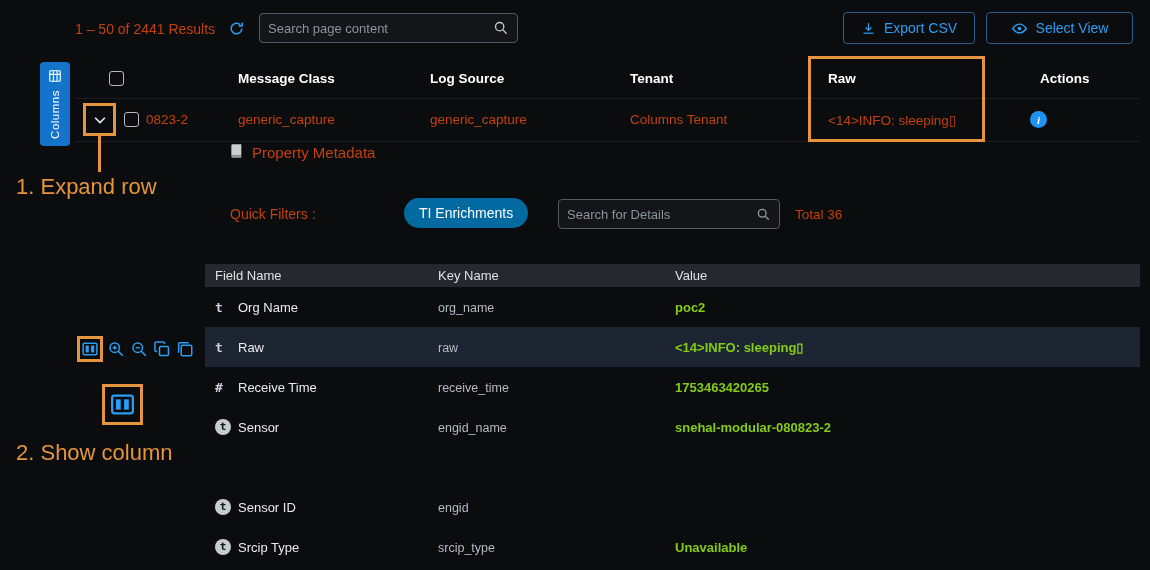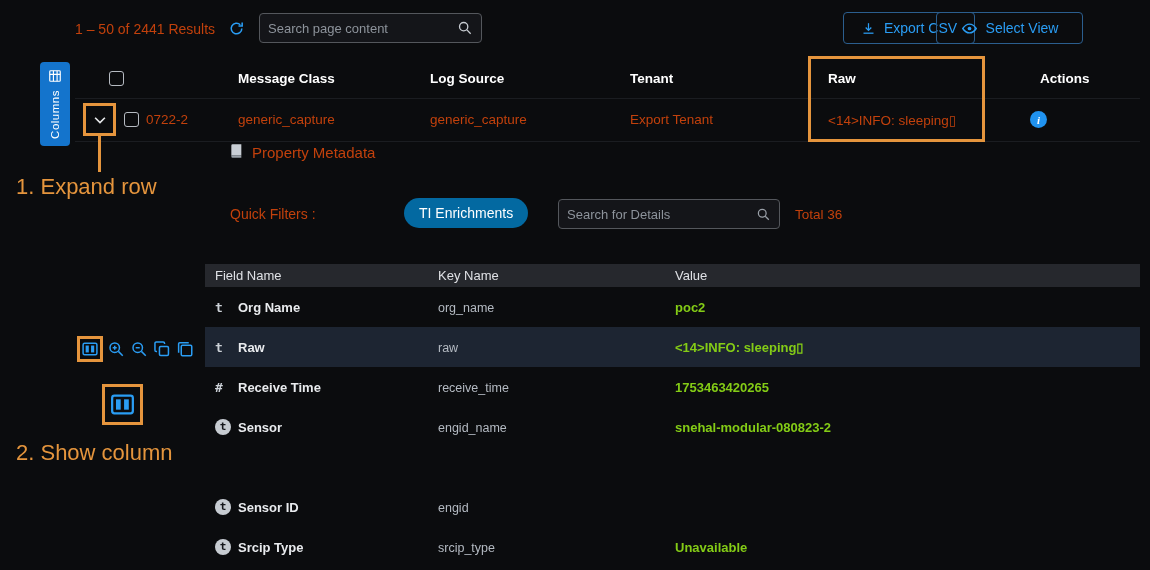--- a/index.html
+++ b/index.html
@@ -20,21 +20,21 @@
   .columns-tab{position:absolute;left:40px;top:62px;width:30px;height:84px;background:#1474cc;border-radius:4px;display:flex;flex-direction:column;align-items:center;padding-top:7px;gap:7px;cursor:pointer}
   .vtext{writing-mode:vertical-rl;transform:rotate(180deg);color:#fff;font-size:11.5px;letter-spacing:.5px}
   .info-icon{position:absolute;width:17px;height:17px;border-radius:50%;background:#2093f0;color:#fff;font-size:11px;font-weight:700;font-style:italic;font-family:"Liberation Serif",serif;display:flex;align-items:center;justify-content:center;cursor:pointer}
   .chev-btn{position:absolute;display:flex;align-items:center;justify-content:center;background:transparent;border:none;cursor:pointer}
   .hline{position:absolute;height:1px;background:#1b1d21}
   .dhead{position:absolute;left:205px;top:264px;width:935px;height:23px;background:#26282d}
   .dhead span{position:absolute;top:4px;font-size:13px;color:#dfe1e5;white-space:nowrap}
   .drow{position:absolute;left:205px;width:935px;height:40px}
   .drow.hl{background:#1d2532}
   .ficon{position:absolute;left:10px;top:50%;transform:translateY(-50%);line-height:0}
-  .fname{position:absolute;left:33px;top:13px;font-size:13px;font-weight:700;color:#e9ebee;white-space:nowrap}
+  .fname{position:absolute;left:33px;top:13px;font-size:13px;font-weight:400;color:#e9ebee;white-space:nowrap}
   .kname{position:absolute;left:233px;top:14px;font-size:12.5px;color:#b4bac2;white-space:nowrap}
   .fval{position:absolute;left:470px;top:13px;font-size:13px;font-weight:700;color:#84cc16;white-space:nowrap}
   .ticon{color:#ccd1d7;font-weight:700;font-size:13px;font-family:"DejaVu Sans Mono",monospace;line-height:1}
   .ticon-t::before{content:"t"}
   .ticon-num::before{content:"#"}
   .tcircle{display:inline-flex;width:16px;height:16px;border-radius:50%;background:#c7ccd2;color:#15171b;font-size:11px;font-weight:700;align-items:center;justify-content:center;font-family:"DejaVu Sans Mono",monospace}
   .tcircle::before{content:"t"}
   .hovicon{position:absolute;line-height:0;cursor:pointer;background:none;border:none;padding:0}
 </style>
 </head>
@@ -44,42 +44,42 @@
 
   <div class="txt" style="left:75px;top:21px;font-size:14px">1 – 50 of 2441 Results</div>
 
   <button class="iconbtn" style="left:228px;top:20px">
     <svg width="17" height="17" viewBox="0 0 24 24" fill="none" stroke="#2a9df4" stroke-width="2.2">
         <path d="M19.5 12a7.5 7.5 0 1 1-2.2-5.3"></path>
         <path d="M20 3.4v5.2h-5.2"></path>
       </svg>
   </button>
 
-  <div class="searchbox" style="left:259px;top:13px;width:223px">
+  <div class="searchbox" style="left:259px;top:13px;width:259px">
     <input placeholder="Search page content" style="">
     <span style="line-height:0">
       <svg width="16" height="16" viewBox="0 0 24 24">
           <circle cx="10" cy="10" r="6.2" fill="none" stroke="#c8ccd2" stroke-width="2"></circle>
           <path d="M14.8 14.8L20.5 20.5" stroke="#c8ccd2" stroke-width="2"></path>
         </svg>
     </span>
   </div>
 
   <button class="obtn" style="left:843px;top:12px;width:132px">
     <span style="line-height:0">
       <svg width="15" height="15" viewBox="0 0 24 24" fill="none" stroke="#2a9df4" stroke-width="2">
           <path d="M12 3.5v11"></path>
           <path d="M7.5 10.5L12 15l4.5-4.5"></path>
           <path d="M4 19.5h16"></path>
         </svg>
     </span>
     <span>Export CSV</span>
   </button>
 
-  <button class="obtn" style="left:936px;top:12px;width:147px">
+  <button class="obtn" style="left:986px;top:12px;width:147px">
     <span style="line-height:0">
       <svg width="17" height="17" viewBox="0 0 24 24" fill="none" stroke="#2a9df4" stroke-width="2">
           <path d="M2.5 12S6.5 5.8 12 5.8 21.5 12 21.5 12 17.5 18.2 12 18.2 2.5 12 2.5 12z"></path>
           <circle cx="12" cy="12" r="2.6" fill="#2a9df4" stroke="none"></circle>
         </svg>
     </span>
     <span>Select View</span>
   </button>
 
   <div class="columns-tab">
@@ -99,24 +99,24 @@
   <div class="txt hdr" style="left:828px;top:71px">Raw</div>
   <div class="txt hdr" style="left:1040px;top:71px">Actions</div>
   <div class="hline" style="left:75px;top:98px;width:1065px"></div>
 
   <button class="chev-btn" style="left:87px;top:107px;width:25px;height:25px">
     <svg width="18" height="18" viewBox="0 0 24 24">
         <path d="M5.5 9l6.5 6.5L18.5 9" fill="none" stroke="#e8eaec" stroke-width="2.2"></path>
       </svg>
   </button>
   <div class="checkbox" style="left:124px;top:112px" role="checkbox"></div>
-  <div class="txt" style="left:146px;top:112px">0722-2</div>
+  <div class="txt" style="left:146px;top:112px">0823-2</div>
   <div class="txt" style="left:238px;top:112px">generic_capture</div>
   <div class="txt" style="left:430px;top:112px">generic_capture</div>
-  <div class="txt" style="left:630px;top:112px">Export Tenant</div>
+  <div class="txt" style="left:630px;top:112px">Columns Tenant</div>
   <div class="txt" style="left:828px;top:112px">&lt;14&gt;INFO: sleeping▯</div>
   <div class="info-icon" style="left:1030px;top:111px">i</div>
   <div class="hline" style="left:75px;top:141px;width:1065px"></div>
 
   <div class="orange-box" style="left:83px;top:103px;width:33px;height:33px"></div>
   <div class="annline" style="left:98px;top:136px;height:36px"></div>
   <div class="ann" style="left:16px;top:174px">1. Expand row</div>
 
   <div class="orange-box" style="left:808px;top:56px;width:177px;height:86px"></div>
 

